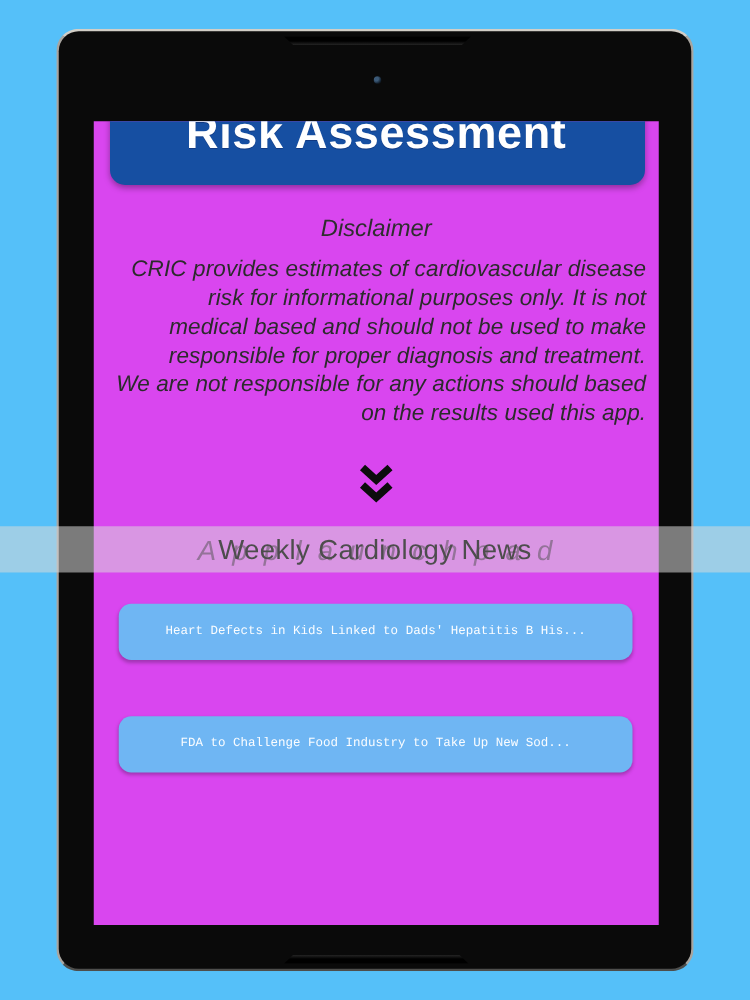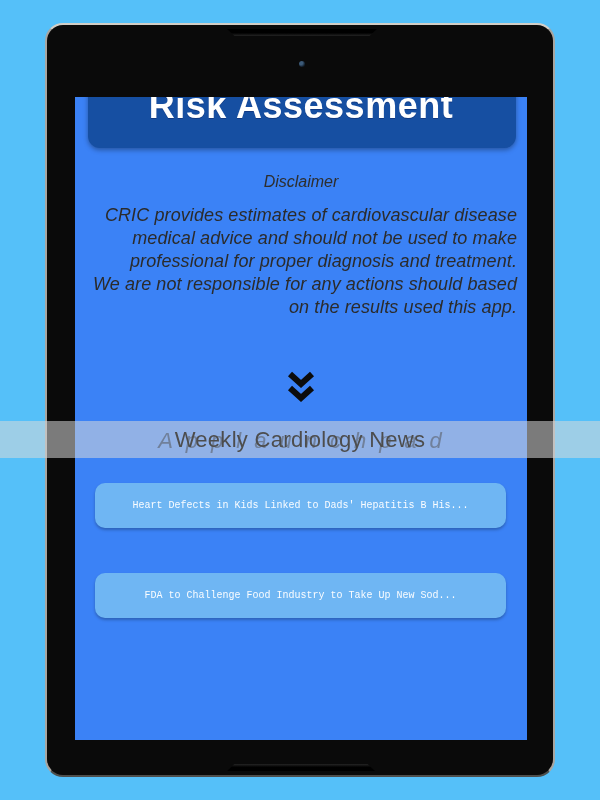--- a/index.html
+++ b/index.html
@@ -27,40 +27,40 @@
     clip-path:polygon(5% 0,95% 0,100% 100%,0 100%);
   }
   .camera{
     position:absolute;left:252px;top:36px;width:6px;height:6px;border-radius:50%;
     background:radial-gradient(circle at 35% 35%,#3c5a78 0 30%,#101c29 70%);
   }
 
   
   .screen{
     position:absolute;left:28px;top:72px;width:452px;height:643px;
-    background:#3b82f6;overflow:hidden;
+    background:#d946ef;overflow:hidden;
   }
 
   
   .app-header{
     position:absolute;left:13px;right:11px;top:-35px;height:86px;
     background:#164FA2;border-radius:12px;
     box-shadow:0 2px 5px rgba(0,0,0,.35);
   }
   .app-title{
     position:absolute;left:0;right:0;top:-13px;
     text-align:center;font-size:36px;line-height:44px;font-weight:bold;
     color:#ffffff;letter-spacing:.5px;
     text-shadow:0 1px 0 rgba(10,30,90,.45);
   }
 
   
   .disclaimer-heading{
     position:absolute;left:0;right:0;top:76px;
-    text-align:center;font-style:italic;font-size:16px;color:#2e2e2e;
+    text-align:center;font-style:italic;font-size:19px;color:#2e2e2e;
   }
   .disclaimer-text{
     position:absolute;left:10px;right:10px;top:107px;
     text-align:right;font-style:italic;font-size:18px;line-height:23px;
     color:#2b2b2b;letter-spacing:.1px;
   }
 
   
   .scroll-hint{
     position:absolute;left:0;right:0;top:274px;height:36px;
@@ -106,22 +106,23 @@
 
   <div class="screen">
 
     <div class="app-header"></div>
     <div class="app-title">Risk Assessment</div>
 
     <div class="disclaimer-heading">Disclaimer</div>
 
     <div class="disclaimer-text">
         <div>CRIC provides estimates of cardiovascular disease</div>
-        <div>medical advice and should not be used to make</div>
-        <div>professional for proper diagnosis and treatment.</div>
+        <div>risk for informational purposes only. It is not</div>
+        <div>medical based and should not be used to make</div>
+        <div>responsible for proper diagnosis and treatment.</div>
         <div>We are not responsible for any actions should based</div>
         <div>on the results used this app.</div>
       </div>
 
     <button class="scroll-hint">
       <span>
         <svg width="32" height="34" viewBox="0 0 32 34">
           <polyline points="5,3 16,13 27,3" fill="none" stroke="#0c0c0c" stroke-width="6"></polyline>
           <polyline points="5,17 16,27 27,17" fill="none" stroke="#0c0c0c" stroke-width="6"></polyline>
         </svg>

